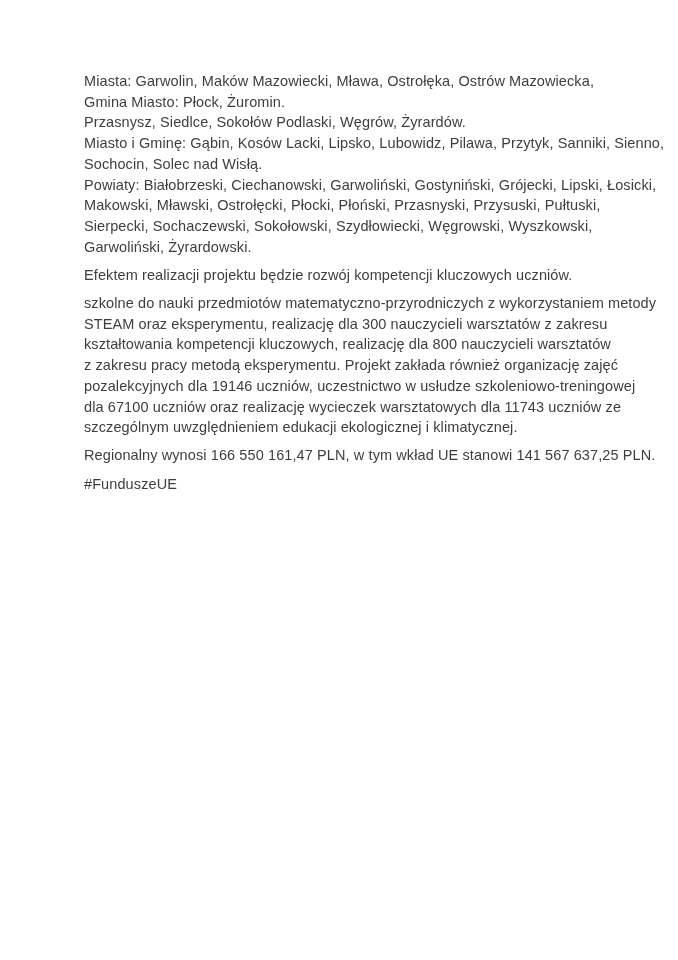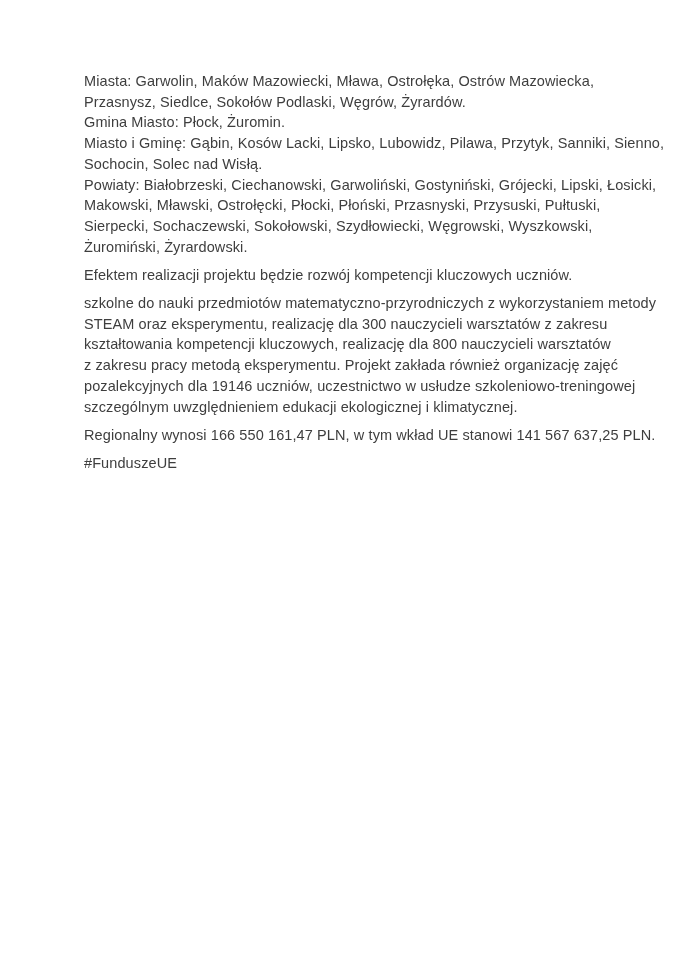--- a/index.html
+++ b/index.html
@@ -31,40 +31,41 @@
     white-space: nowrap;
   }
 </style>
 </head>
 <body>
 
 <div class="doc-page">
 
   <div class="paragraph">
     <div class="text-line">Miasta: Garwolin, Maków Mazowiecki, Mława, Ostrołęka, Ostrów Mazowiecka,</div>
+    <div class="text-line">Gmina Miasto: Płock, Żuromin.</div>
     <div class="text-line">Przasnysz, Siedlce, Sokołów Podlaski, Węgrów, Żyrardów.</div>
-    <div class="text-line">Gmina Miasto: Płock, Żuromin.</div>
     <div class="text-line">Miasto i Gminę: Gąbin, Kosów Lacki, Lipsko, Lubowidz, Pilawa, Przytyk, Sanniki, Sienno,</div>
     <div class="text-line">Sochocin, Solec nad Wisłą.</div>
     <div class="text-line">Powiaty: Białobrzeski, Ciechanowski, Garwoliński, Gostyniński, Grójecki, Lipski, Łosicki,</div>
     <div class="text-line">Makowski, Mławski, Ostrołęcki, Płocki, Płoński, Przasnyski, Przysuski, Pułtuski,</div>
     <div class="text-line">Sierpecki, Sochaczewski, Sokołowski, Szydłowiecki, Węgrowski, Wyszkowski,</div>
-    <div class="text-line">Żuromiński, Żyrardowski.</div>
+    <div class="text-line">Garwoliński, Żyrardowski.</div>
   </div>
 
   <div class="paragraph">
     <div class="text-line">Efektem realizacji projektu będzie rozwój kompetencji kluczowych uczniów.</div>
   </div>
 
   <div class="paragraph">
     <div class="text-line">szkolne do nauki przedmiotów matematyczno-przyrodniczych z wykorzystaniem metody</div>
     <div class="text-line">STEAM oraz eksperymentu, realizację dla 300 nauczycieli warsztatów z zakresu</div>
     <div class="text-line">kształtowania kompetencji kluczowych, realizację dla 800 nauczycieli warsztatów</div>
     <div class="text-line">z zakresu pracy metodą eksperymentu. Projekt zakłada również organizację zajęć</div>
     <div class="text-line">pozalekcyjnych dla 19146 uczniów, uczestnictwo w usłudze szkoleniowo-treningowej</div>
+    <div class="text-line">dla 67100 uczniów oraz realizację wycieczek warsztatowych dla 11743 uczniów ze</div>
     <div class="text-line">szczególnym uwzględnieniem edukacji ekologicznej i klimatycznej.</div>
   </div>
 
   <div class="paragraph">
     <div class="text-line">Regionalny wynosi 166 550 161,47 PLN, w tym wkład UE stanowi 141 567 637,25 PLN.</div>
   </div>
 
   <div class="paragraph">
     <div class="text-line">#FunduszeUE</div>
   </div>

